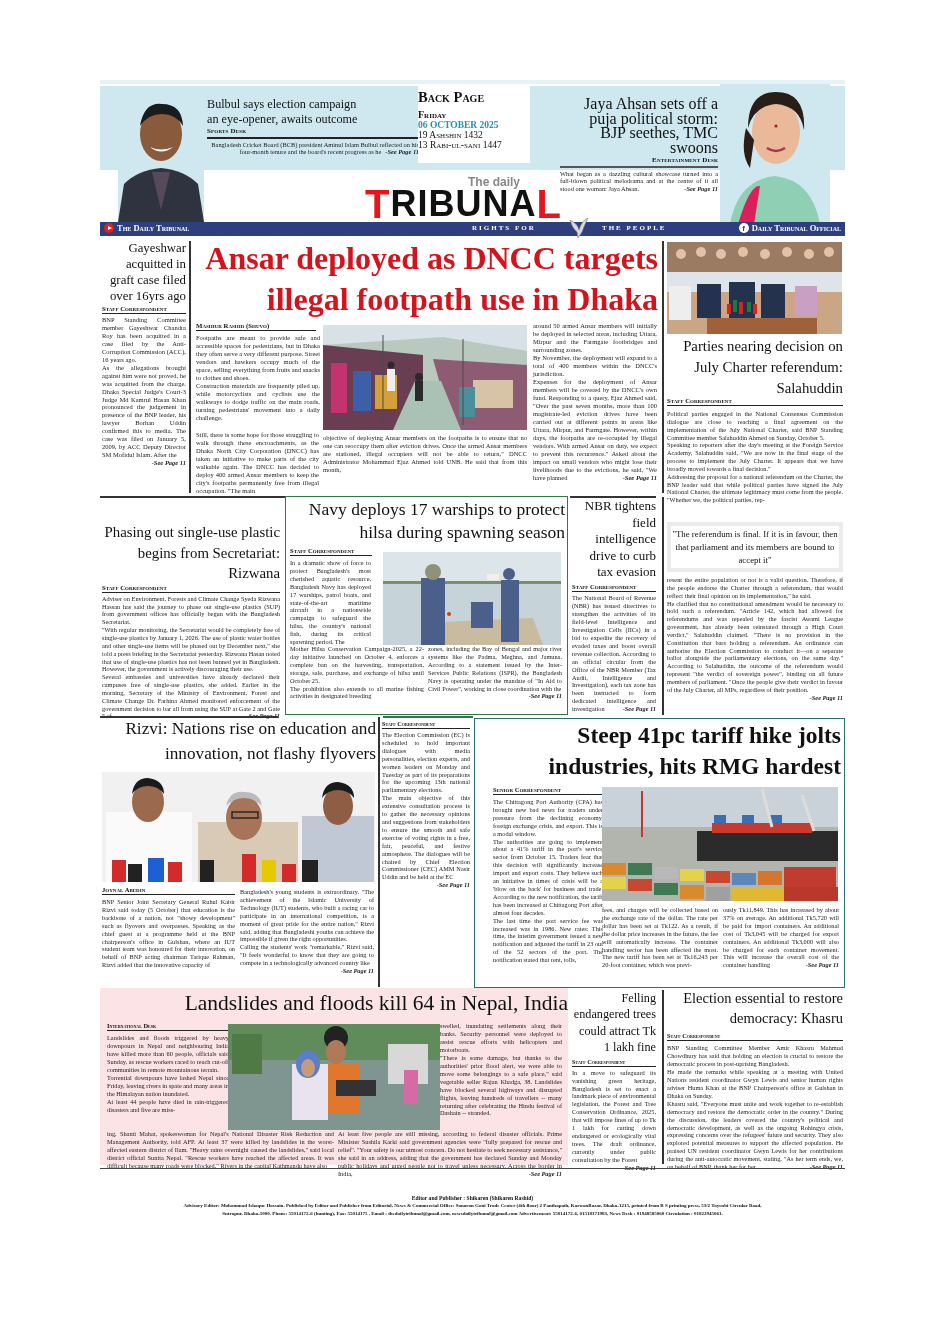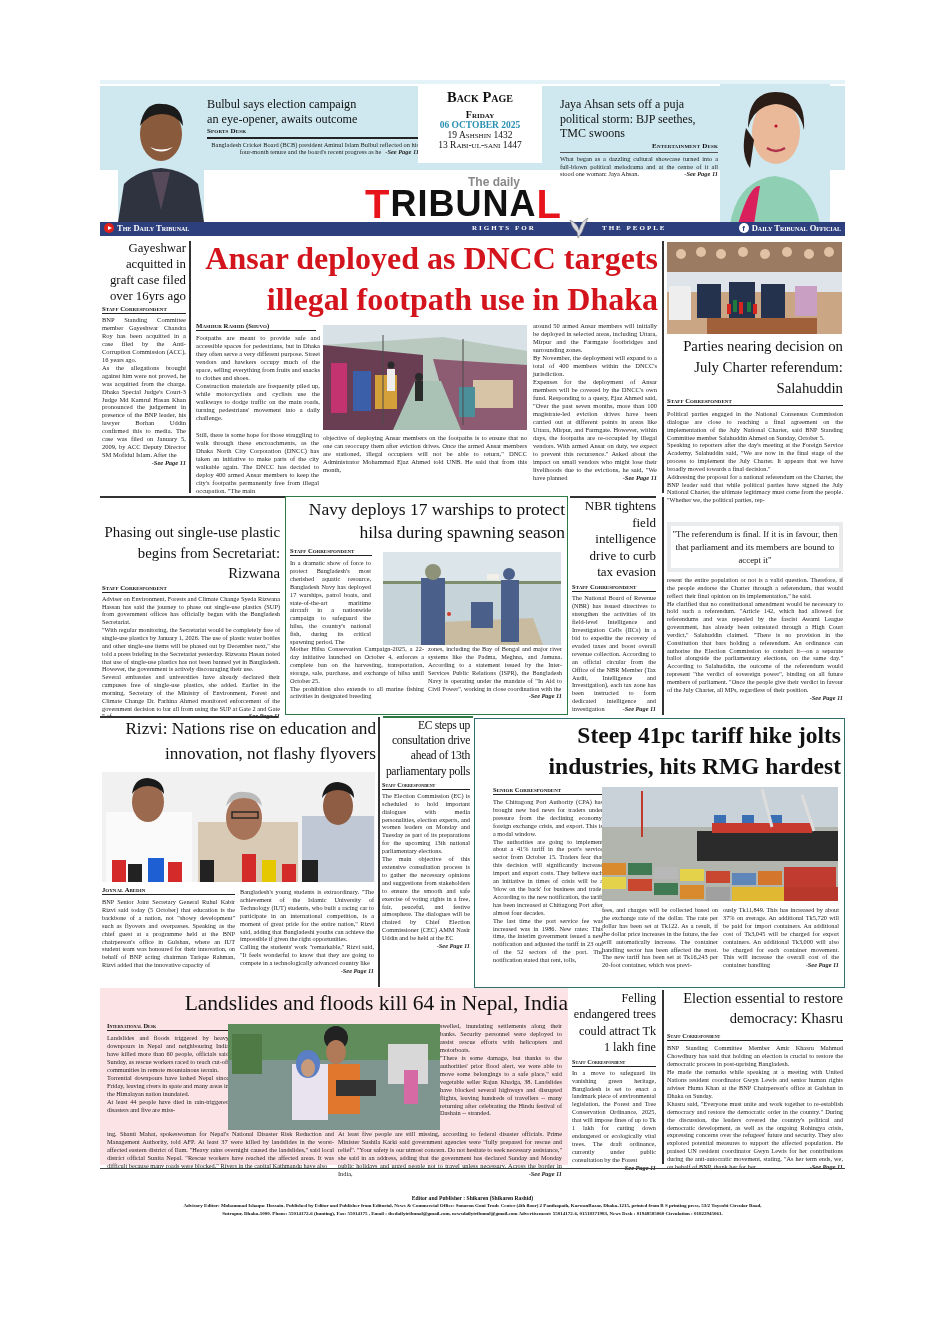--- a/index.html
+++ b/index.html
@@ -12,21 +12,21 @@
   .see { font-style: italic; font-weight: bold; float: right; padding-left: 4px; }
   .byline { font-size: 7.2px; font-variant: small-caps; font-weight: bold; border-bottom: 1.4px solid #222; padding-bottom: 1px; margin-bottom: 2px; }
   .headline { text-align: right; line-height: 1.18; }
   .photo { overflow: hidden; }
   .vrule { position: absolute; width: 1.5px; background: #333; }
   .hrule { position: absolute; height: 1.5px; background: #333; }
 
   
   #top-band { left: 100px; top: 80px; width: 745px; height: 90px; background: #cfe8ef; }
   #top-band .topline { position: absolute; left: 0; top: 0; width: 745px; height: 6px; background: #e4f3f7; border-bottom: 2px solid #fff; }
-  #dateblock { left: 418px; top: 85px; width: 124px; height: 78px; background: #fff; text-align: center; }
+  #dateblock { left: 418px; top: 85px; width: 112px; height: 78px; background: #fff; }
   #dateblock .bp { font-size: 14.5px; font-weight: bold; font-variant: small-caps; margin-top: 4px; }
   #dateblock .day { font-size: 10px; font-weight: bold; font-variant: small-caps; margin-top: 3px; }
   #dateblock .dt { font-size: 9.5px; font-weight: bold; color: #2a8fb0; }
   #dateblock .bn, #dateblock .hj { font-size: 9.5px; font-variant: small-caps; }
 
   
   #nav-bar { left: 100px; top: 222px; width: 745px; height: 14px; background: #2e3f7d; color: #fff; }
   #nav-bar .l { position: absolute; left: 4px; top: 1px; font-size: 8.5px; font-variant: small-caps; font-weight: bold; display:flex; align-items:center; gap:3px; }
   #nav-bar .r { position: absolute; right: 4px; top: 1px; font-size: 8.5px; font-variant: small-caps; font-weight: bold; display:flex; align-items:center; gap:3px; }
   #nav-bar .mid { position: absolute; left: 372px; top: 2px; font-size: 7px; letter-spacing: 2px; font-weight: bold; text-align: center; }
@@ -69,21 +69,21 @@
 
 <div id="dateblock" class="abs">
   <div class="bp">Back Page</div>
   <div class="day">Friday</div>
   <div class="dt">06 OCTOBER 2025</div>
   <div class="bn">19 Ashshin 1432</div>
   <div class="hj">13 Rabi-ul-sani 1447</div>
 </div>
 
 <div class="abs" style="left:560px;top:97px;width:158px;">
-  <div style="font-size:12px;line-height:14.5px;text-align:left;">Jaya Ahsan sets off a puja political storm: BJP seethes, TMC swoons</div>
+  <div style="font-size:16px;line-height:14.5px;text-align:right;">Jaya Ahsan sets off a puja political storm: BJP seethes, TMC swoons</div>
   <div class="sc" style="font-size:7px;text-align:right;margin-top:1px;">Entertainment Desk</div>
   <div style="height:1.5px;background:#555;margin:2px 0;"></div>
   <div class="body-text" style="font-size:6.4px;line-height:7.6px;">
     <span>What began as a dazzling cultural showcase turned into a full-blown political melodrama and at the centre of it all stood one woman: Jaya Ahsan.</span>
     <span class="see">-See Page 11</span>
   </div>
 </div>
 <div class="abs photo" style="left:720px;top:84px;width:110px;height:140px;">
   <svg width="110" height="140" viewBox="0 0 110 140">
     <rect width="110" height="140" fill="#cfe8ef"></rect>
@@ -311,21 +311,20 @@
 <div class="abs body-text" style="left:102px;top:898px;width:133px;font-size:6.3px;line-height:7.9px;">
   <p>BNP Senior Joint Secretary General Ruhul Kabir Rizvi said today (5 October) that education is the backbone of a nation, not "showy development" such as flyovers and overpasses. Speaking as the chief guest at a programme held at the BNP chairperson's office in Gulshan, where an IUT student team was honoured for their innovation, on behalf of BNP acting chairman Tarique Rahman, Rizvi added that the innovative capacity of</p>
 </div>
 <div class="abs body-text" style="left:240px;top:888px;width:134px;font-size:6.3px;line-height:7.9px;">
   <p>Bangladesh's young students is extraordinary. "The achievement of the Islamic University of Technology (IUT) students, who built a racing car to participate in an international competition, is a moment of great pride for the entire nation," Rizvi said, adding that Bangladeshi youths can achieve the impossible if given the right opportunities.</p>
   <p><span>Calling the students' work "remarkable," Rizvi said, "It feels wonderful to know that they are going to compete in a technologically advanced country like</span><span class="see">-See Page 11</span></p>
 </div>
 <div class="vrule" style="left:378px;top:717px;height:270px;"></div>
 
 <div class="abs" style="left:382px;top:718px;width:88px;">
-  <div class="headline" style="font-size:11.6px;line-height:15.2px;letter-spacing:-0.3px;">EC steps up consultation drive ahead of 13th parliamentary polls</div>
   <div class="byline" style="font-size:6.4px;margin-top:2px;">Staff Correspondent</div>
   <div class="body-text" style="font-size:6.3px;line-height:7.9px;margin-top:1px;">
     <p>The Election Commission (EC) is scheduled to hold important dialogues with media personalities, election experts, and women leaders on Monday and Tuesday as part of its preparations for the upcoming 13th national parliamentary elections.</p>
     <p><span>The main objective of this extensive consultation process is to gather the necessary opinions and suggestions from stakeholders to ensure the smooth and safe exercise of voting rights in a free, fair, peaceful, and festive atmosphere. The dialogues will be chaired by Chief Election Commissioner (CEC) AMM Nasir Uddin and be held at the EC</span><span class="see">-See Page 11</span></p>
   </div>
 </div>
 
 <div class="abs" style="left:474px;top:718px;width:371px;height:270px;border:1.6px solid #2e6f6b;"></div>
 <div class="abs headline" style="left:478px;top:720px;width:363px;font-size:23.5px;line-height:31px;font-weight:bold;">Steep 41pc tariff hike jolts industries, hits RMG hardest</div>
 <div class="abs" style="left:493px;top:786px;width:110px;">

